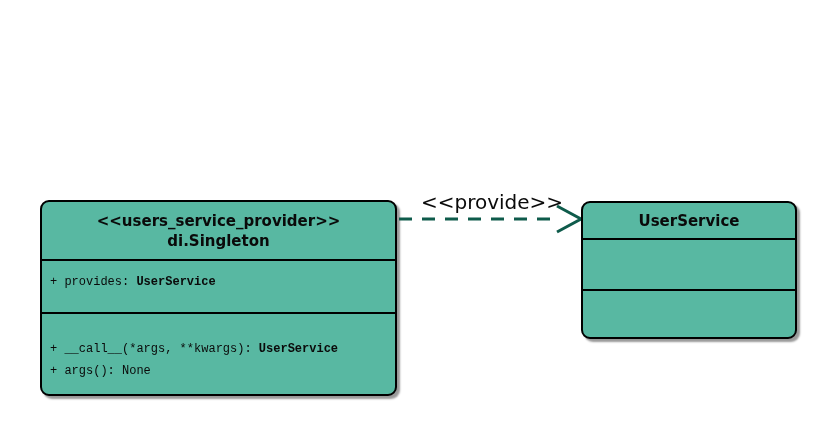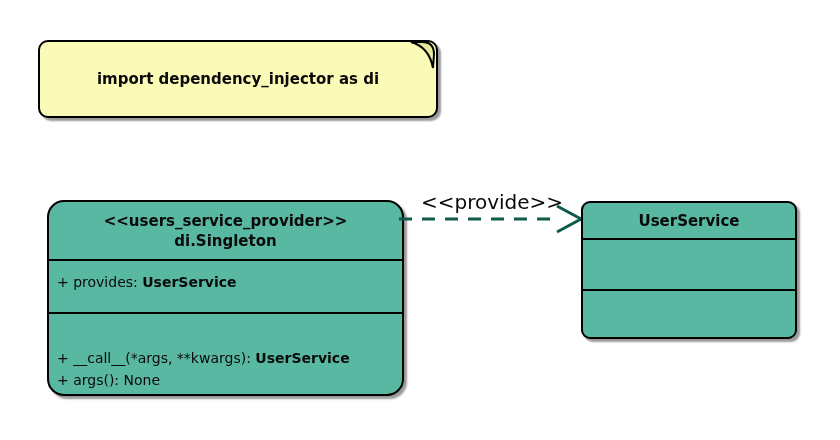--- a/index.html
+++ b/index.html
@@ -34,57 +34,51 @@
 
   
   .uml-class{
     position:absolute;
     background:var(--class-fill);
     border:2px solid var(--border);
     border-radius:9px;
     box-shadow:3px 3px 2px rgba(0,0,0,0.40);
     overflow:hidden;
   }
-  .provider{left:47px;top:200px;width:357px;height:196px;border-radius:17px;}
+  .provider{left:40px;top:200px;width:357px;height:196px;}
   .service{left:581px;top:201px;width:216px;height:138px;}
 
   .cls-header{
     display:flex;flex-direction:column;align-items:center;justify-content:center;
     text-align:center;font-weight:bold;font-size:15px;line-height:20px;
   }
   .provider .cls-header{height:57px;}
   .service .cls-header{height:35px;}
 
-  .compartment{border-top:2px solid var(--border);font-size:14px;}
+  .compartment{border-top:2px solid var(--border);font-size:12px;font-family:Liberation Mono, monospace;}
   .provider .attrs{height:53px;padding:11px 8px 0 8px;line-height:20px;}
-  .provider .methods{height:82px;padding:33px 8px 0 8px;line-height:22px;}
+  .provider .methods{height:82px;padding:24px 8px 0 8px;line-height:22px;}
   .service .comp-a{height:51px;}
   .service .comp-b{height:46px;}
   .bold{font-weight:bold;}
 
   
   .arrow-svg{position:absolute;left:397px;top:199px;width:190px;height:40px;overflow:visible;}
   .arrow-dash{stroke:var(--arrow);stroke-width:3;fill:none;stroke-dasharray:13 10;}
   .arrow-head{stroke:var(--arrow);stroke-width:3;fill:none;}
   .arrow-label{
     position:absolute;left:397px;top:190px;width:190px;
     text-align:center;font-size:20px;color:#0a0a0a;
   }
 </style>
 </head>
 <body>
 
 <div class="stage">
 
-  <div class="note">
-    <div class="note-text">import dependency_injector as di</div>
-    <svg class="note-fold" viewBox="0 0 30 30">
-      <path d="M4 1 Q 22 6 26 27 L 27 13 Q 27 1 15 1 Z" fill="var(--note-fold)" stroke="var(--border)" stroke-width="2"></path>
-    </svg>
-  </div>
 
   <div class="uml-class provider">
     <div class="cls-header">
       <div>&lt;&lt;users_service_provider&gt;&gt;</div>
       <div>di.Singleton</div>
     </div>
     <div class="compartment attrs">
       <div><span>+ provides: </span><span class="bold">UserService</span></div>
     </div>
     <div class="compartment methods">

